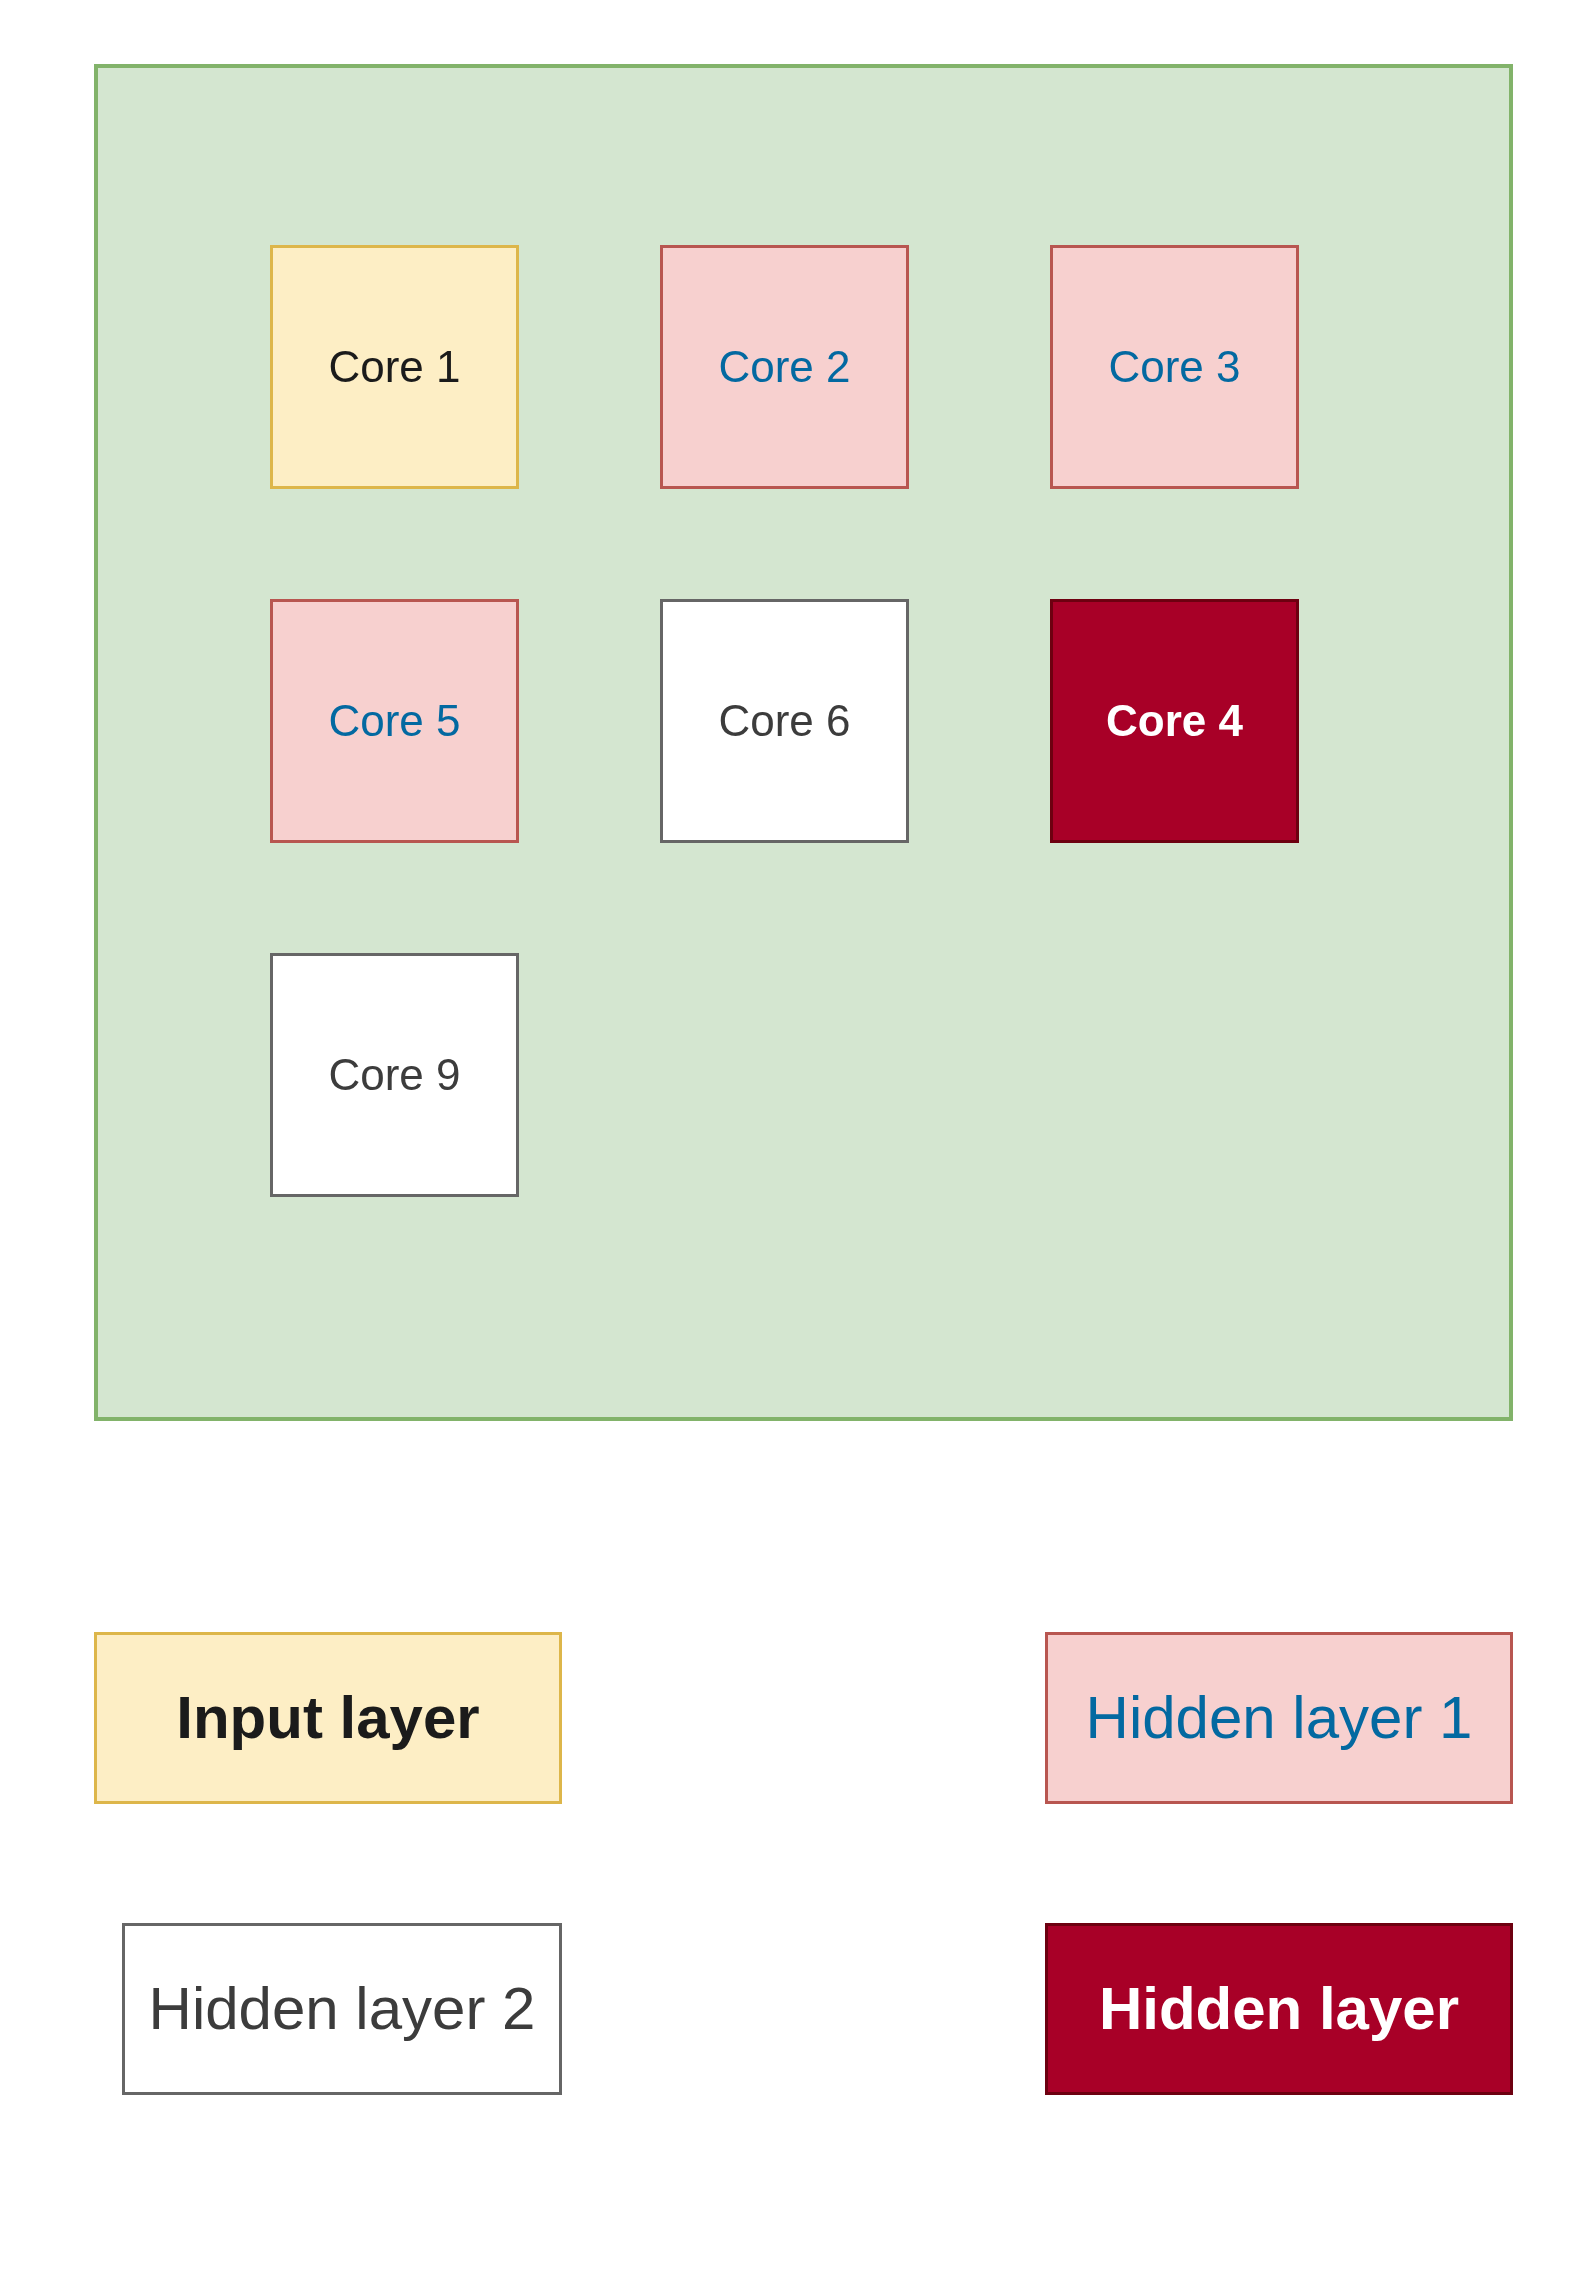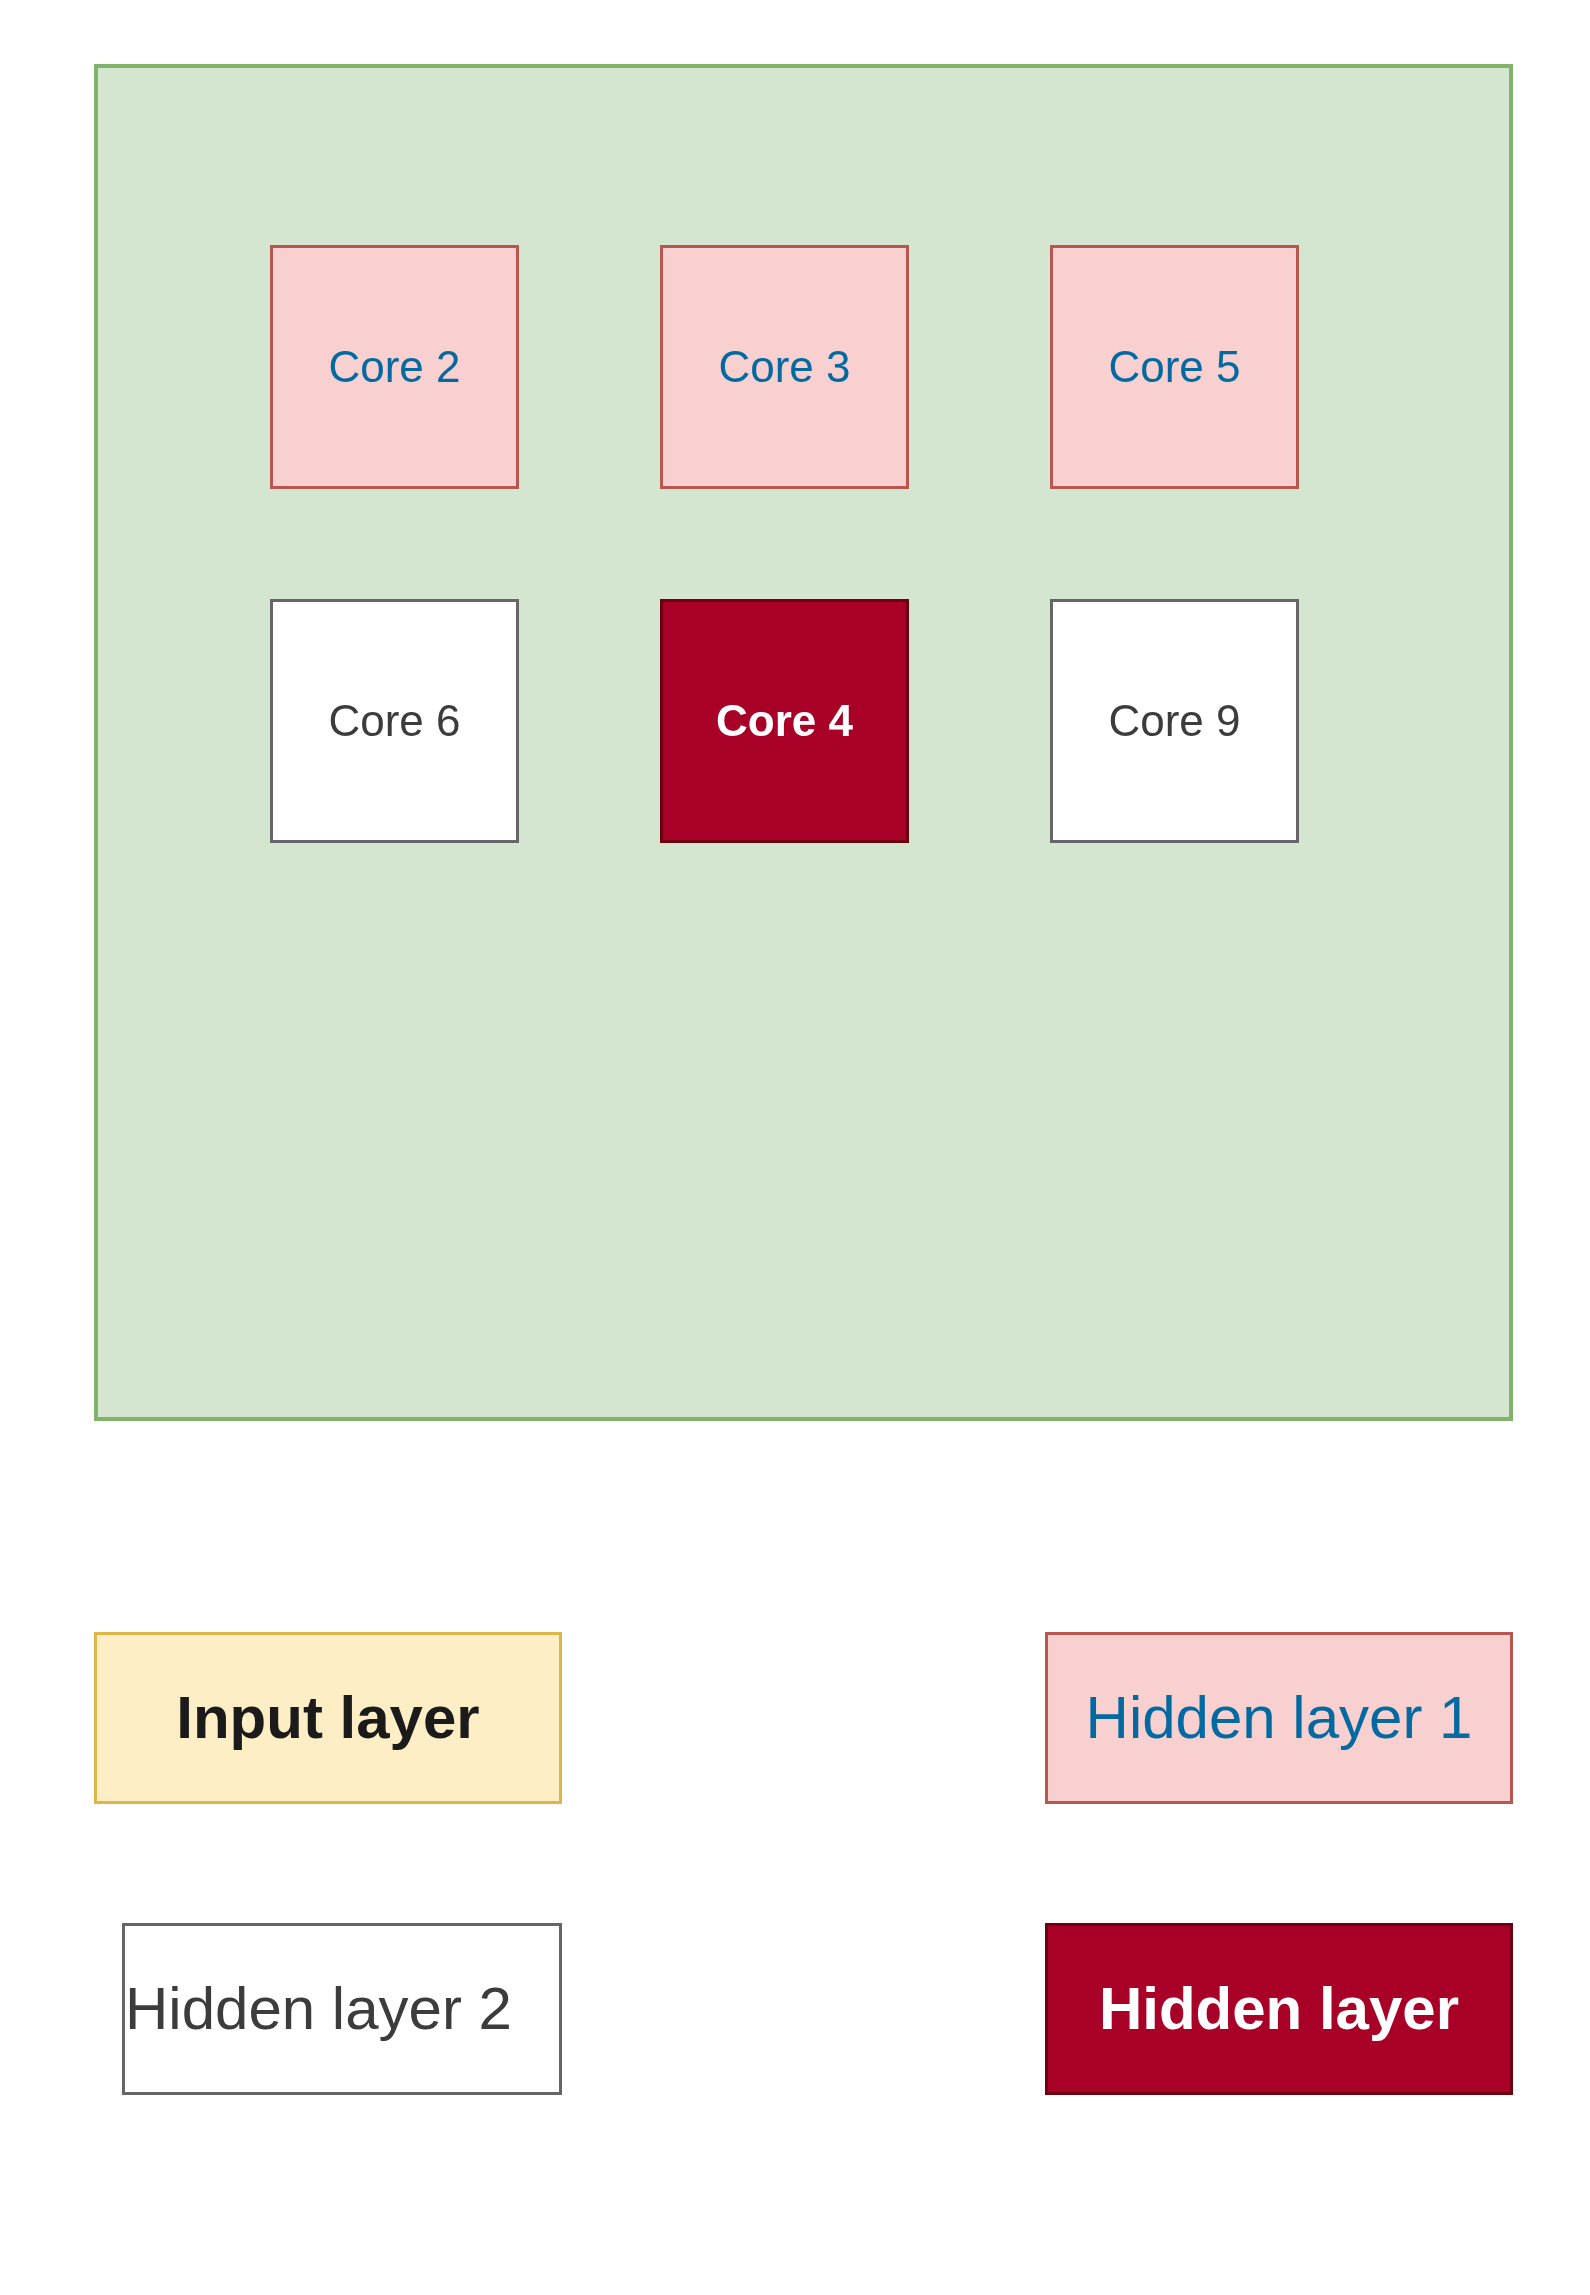--- a/index.html
+++ b/index.html
@@ -92,30 +92,33 @@
   .legend-box {
     box-sizing: border-box;
     display: flex;
     align-items: center;
     justify-content: center;
     font-size: 60px;
     line-height: 1;
     white-space: nowrap;
   }
   .legend-box.tight {
-    justify-content: flex-start;
+    justify-content: center;
     margin-left: 28px;
   }
 </style>
 </head>
 <body>
 
 <div id="chip-package">
   <div id="core-grid">
 
+    <div class="core-box layer-input">
+      <span>Core 1</span>
+    </div>
 
     <div class="core-box layer-hidden1">
       <span>Core 2</span>
     </div>
 
     <div class="core-box layer-hidden1">
       <span>Core 3</span>
     </div>
 
 

